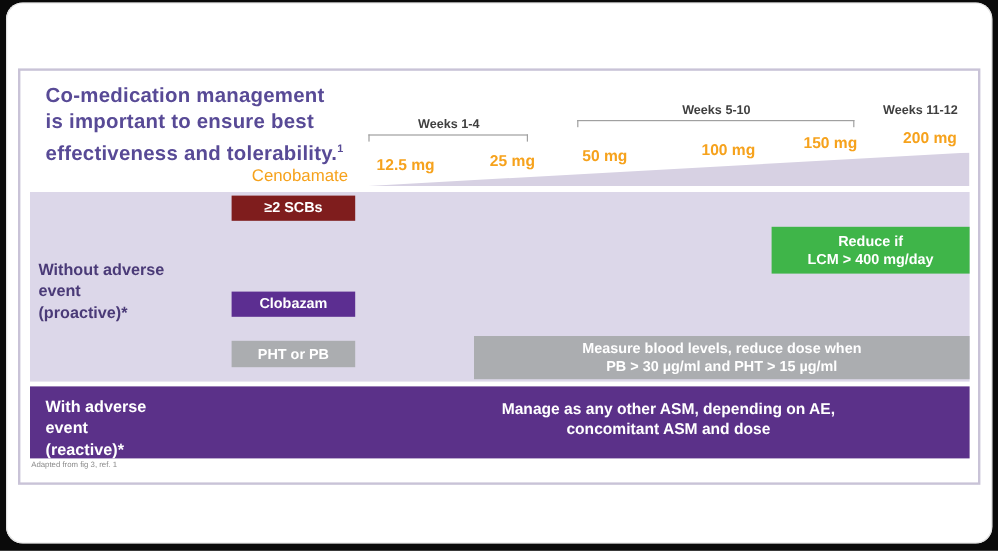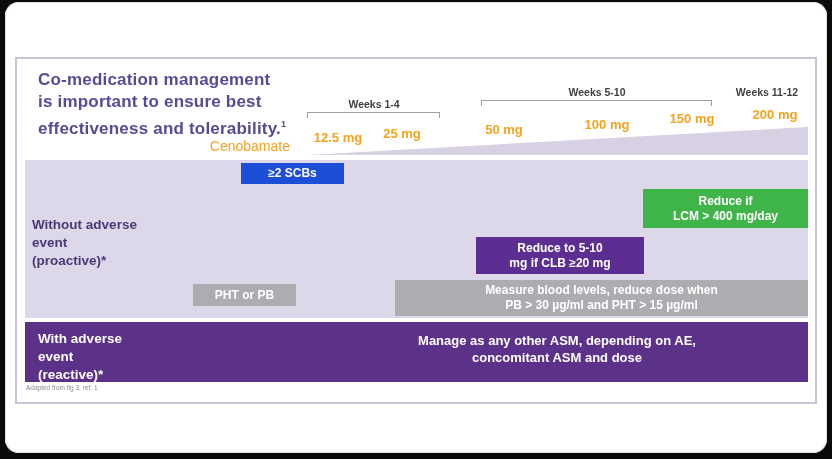--- a/index.html
+++ b/index.html
@@ -39,21 +39,21 @@
   .band-proactive{left:25px;top:160px;width:783px;height:158px;background:#dcd7e9;}
   .band-reactive{left:25px;top:322px;width:783px;height:60px;background:#5b3189;}
   .side-label{font-weight:bold;font-size:13.5px;line-height:18px;}
   .side-proactive{left:32px;top:216px;color:#4a3a77;}
   .side-reactive{left:38px;top:330px;color:#ffffff;}
   .chip,.bar{
     color:#ffffff;font-weight:bold;font-size:12px;text-align:center;
     display:flex;flex-direction:column;justify-content:center;line-height:15px;
   }
   .chip{left:193px;width:103px;height:21px;}
-  .c-orange{background:#1d4ed8;margin-left:48px;}
+  .c-orange{background:#7f1d1d;}
   .c-green{background:#3fb549;}
   .c-purple{background:#5c2e91;}
   .c-gray{background:#abadb0;}
   .bar-scb{left:306px;top:162px;width:335px;height:21px;}
   .bar-lcm{left:643px;top:189px;width:165px;height:39px;}
   .bar-clb{left:476px;top:237px;width:168px;height:37px;}
   .bar-pht{left:395px;top:280px;width:413px;height:36px;}
   .manage-text{
     left:306px;top:332px;width:502px;text-align:center;color:#ffffff;
     font-weight:bold;font-size:13px;line-height:17px;
@@ -75,21 +75,21 @@
 
   <div class="abs drug-label">Cenobamate</div>
 
   <div class="abs week-label" style="left:304px;top:98px;width:140px;">Weeks 1-4</div>
   <div class="abs bracket" style="left:307px;top:112px;width:131px;"></div>
   <div class="abs week-label" style="left:527px;top:86px;width:140px;">Weeks 5-10</div>
   <div class="abs bracket" style="left:481px;top:100px;width:229px;"></div>
   <div class="abs week-label" style="left:707px;top:86px;width:120px;">Weeks 11-12</div>
 
   <div class="abs dose-label" style="left:303px;top:130px;">12.5 mg</div>
-  <div class="abs dose-label" style="left:367px;top:126px;">25 mg</div>
+  <div class="abs dose-label" style="left:392px;top:126px;">25 mg</div>
   <div class="abs dose-label" style="left:469px;top:122px;">50 mg</div>
   <div class="abs dose-label" style="left:572px;top:117px;">100 mg</div>
   <div class="abs dose-label" style="left:657px;top:111px;">150 mg</div>
   <div class="abs dose-label" style="left:740px;top:107px;">200 mg</div>
 
   <div class="abs wedge"></div>
 
   <div class="abs band-proactive"></div>
   <div class="abs band-reactive"></div>
 
@@ -98,29 +98,26 @@
     <div>event</div>
     <div>(proactive)*</div>
   </div>
   <div class="abs side-label side-reactive">
     <div>With adverse</div>
     <div>event</div>
     <div>(reactive)*</div>
   </div>
 
   <div class="abs chip c-orange" style="top:163px;">≥2 SCBs</div>
+  <div class="abs chip c-purple" style="top:243px;">Clobazam</div>
   <div class="abs chip c-gray" style="top:284px;height:22px;">PHT or PB</div>
 
   <div class="abs bar c-green bar-lcm">
     <span>Reduce if</span>
     <span>LCM &gt; 400 mg/day</span>
-  </div>
-  <div class="abs bar c-purple bar-clb">
-    <span>Reduce to 5-10</span>
-    <span>mg if CLB ≥20 mg</span>
   </div>
   <div class="abs bar c-gray bar-pht">
     <span>Measure blood levels, reduce dose when</span>
     <span>PB &gt; 30 µg/ml and PHT &gt; 15 µg/ml</span>
   </div>
 
   <div class="abs manage-text">
     <div>Manage as any other ASM, depending on AE,</div>
     <div>concomitant ASM and dose</div>
   </div>

